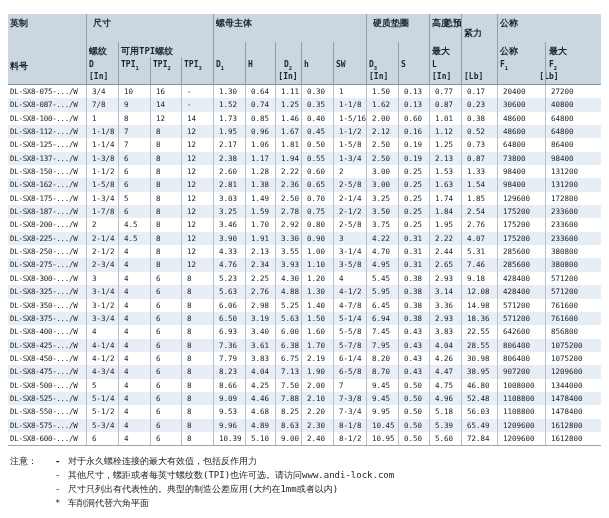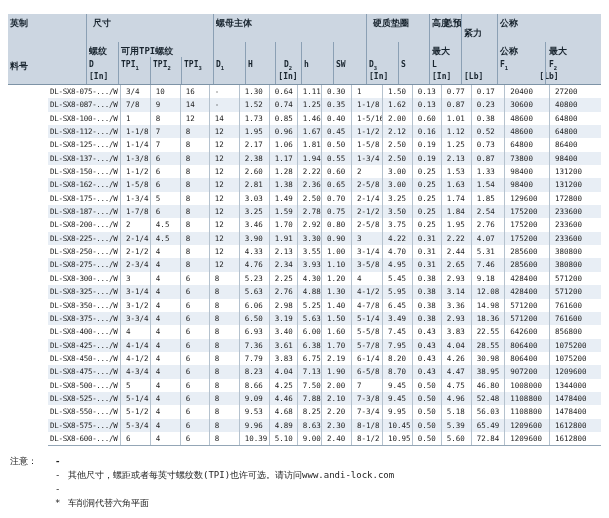--- a/index.html
+++ b/index.html
@@ -15,21 +15,21 @@
   .thead{
     position:relative;height:70px;background:#ccd6e1;
     border-bottom:1px solid #7d93a6;box-sizing:content-box;
   }
   .hx{position:absolute;font-size:9px;font-weight:bold;color:#18242e;white-space:nowrap;}
   .hs{position:absolute;font-size:8px;font-weight:bold;color:#18242e;white-space:nowrap;}
   .hs sub{font-size:5.5px;line-height:1;}
   .ctr{text-align:center;}
   .vdiv{position:absolute;width:1px;background:#8ba0b4;}
 
-  .tbody{border-bottom:1px solid #94a6b6;margin-left:40px;}
+  .tbody{border-bottom:1px solid #94a6b6;}
   .row{display:flex;height:13.35px;line-height:13.5px;font-size:7.5px;background:#ffffff;}
   .row.alt{background:#e8eef5;}
   .row>div{
     box-sizing:border-box;border-left:1px solid #b5c2ce;
     padding-left:5px;overflow:hidden;white-space:nowrap;
   }
   .row>div:first-child{border-left:none;padding-left:2px;font-size:7.5px;letter-spacing:-0.3px;}
   .c0{width:78px}.c1{width:32px}.c2{width:32px}.c3{width:31px}.c4{width:32px}
   .c5{width:32px}.c6{width:30px}.c7{width:26px}.c8{width:32px}.c9{width:33px}
   .c10{width:32px}.c11{width:31px}.c12{width:32px}.c13{width:36px}.c14{width:48px}.c15{width:56px}
@@ -419,21 +419,21 @@
       <div class="c0">DL-SX8-375-.../W</div>
       <div class="c1">3-3/4</div>
       <div class="c2">4</div>
       <div class="c3">6</div>
       <div class="c4">8</div>
       <div class="c5">6.50</div>
       <div class="c6">3.19</div>
       <div class="c7">5.63</div>
       <div class="c8">1.50</div>
       <div class="c9">5-1/4</div>
-      <div class="c10">3.49</div>
+      <div class="c10">6.94</div>
       <div class="c11">0.38</div>
       <div class="c12">2.93</div>
       <div class="c13">18.36</div>
       <div class="c14">571200</div>
       <div class="c15">761600</div>
     </div>
         <div class="row">
       <div class="c0">DL-SX8-400-.../W</div>
       <div class="c1">4</div>
       <div class="c2">4</div>
@@ -596,27 +596,29 @@
       <div class="c15">1612800</div>
     </div>
       </div>
   </div>
 
   <div class="notes">
     <span class="notes-label">注意：</span>
     <div class="note-lines">
       <div class="note-line">
         <span class="bullet">-</span>
+        <span class="txt">对于永久螺栓连接的最大有效值，包括反作用力</span>
       </div>
       <div class="note-line">
         <span class="bullet">-</span>
         <span class="txt">其他尺寸，螺距或者每英寸螺纹数(TPI)也许可选。请访问www.andi-lock.com</span>
       </div>
       <div class="note-line">
         <span class="bullet">-</span>
+        <span class="txt">尺寸只列出有代表性的。典型的制造公差应用(大约在1mm或者以内)</span>
       </div>
       <div class="note-line">
         <span class="bullet">*</span>
         <span class="txt">车削洞代替六角平面</span>
       </div>
     </div>
   </div>
 
 </div>
 

